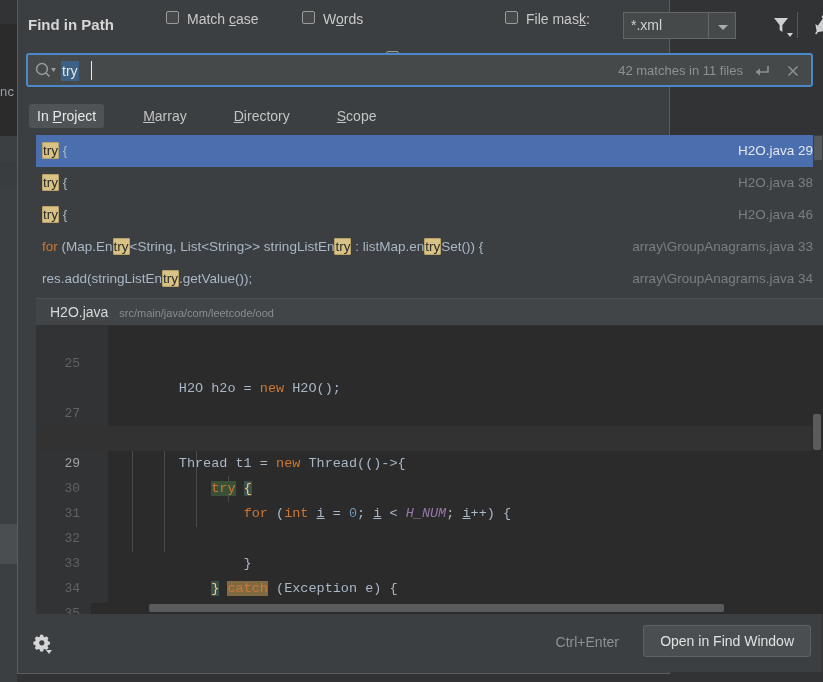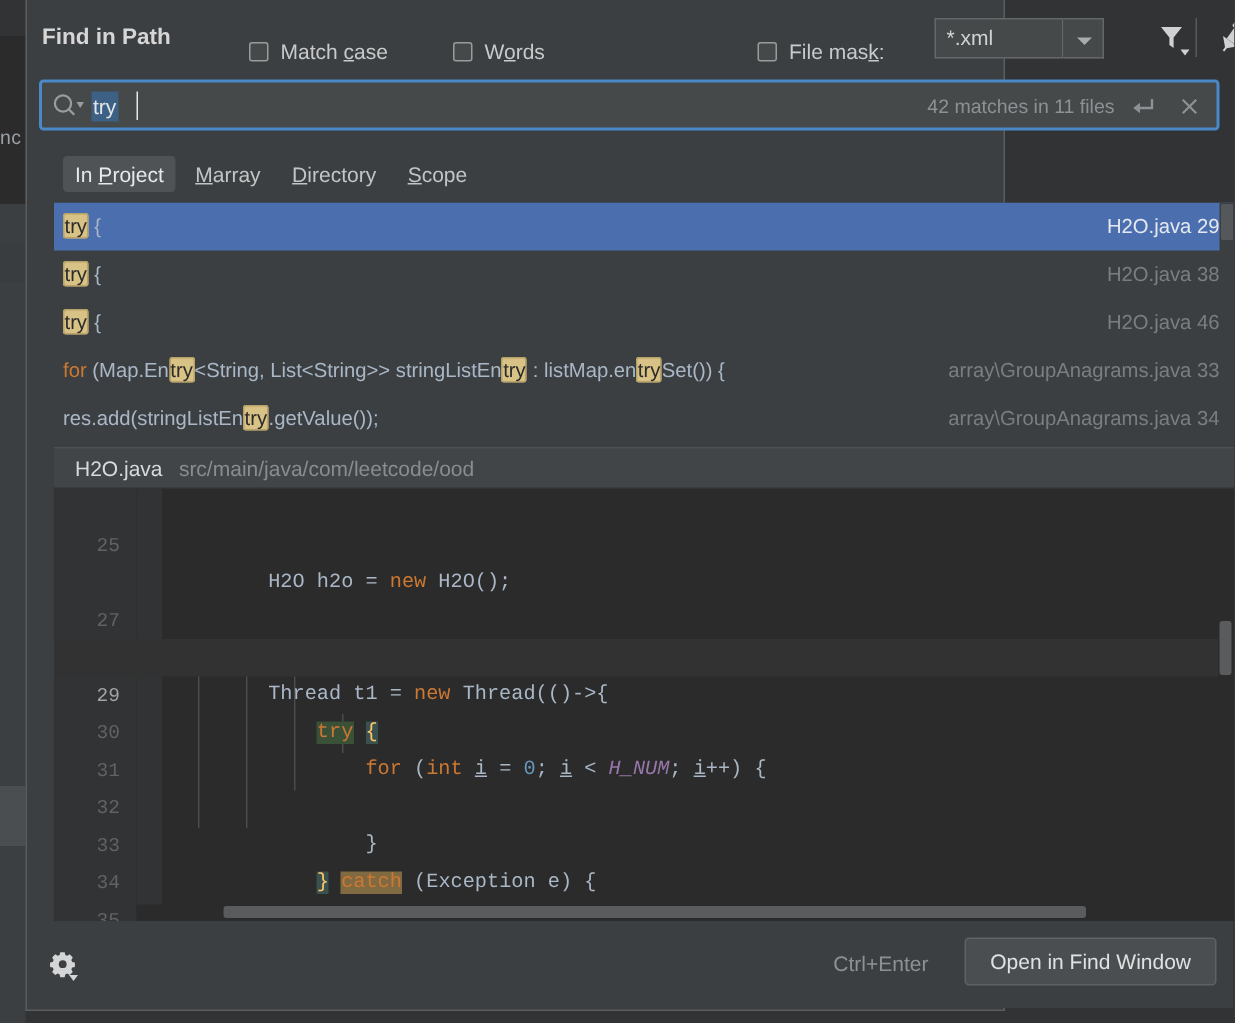--- a/index.html
+++ b/index.html
@@ -63,21 +63,21 @@
     width: 804px; height: 52px;
   }
   .title {
     position: absolute;
     left: 10px; top: 16px;
     font-size: 15px;
     font-weight: bold;
     color: #d6d6d6;
     white-space: nowrap;
   }
-  .chk-group { position: absolute; top: 26px; display: flex; align-items: center; }
+  .chk-group { position: absolute; top: 11px; display: flex; }
   .chkbox {
     width: 13px; height: 13px;
     border: 1px solid #9b9b9b;
     background: #45494a;
     border-radius: 2px;
     box-sizing: border-box;
     display: inline-block;
     margin-right: 8px;
   }
   .chk-label {
@@ -159,21 +159,21 @@
     position: absolute;
     right: 68px; top: 8px;
     font-size: 13px;
     color: #8e9194;
     white-space: nowrap;
   }
   .enter-ic { position:absolute; right:40px; top:8px; width:18px; height:16px; }
   .close-ic { position:absolute; right:10px; top:8px; width:16px; height:16px; }
 
   
-  .tabs { position: absolute; left: 24px; top: 104px; display: flex; align-items: center; }
+  .tabs { position: absolute; left: 11px; top: 104px; display: flex; align-items: center; gap: 26px; }
   .tab {
     font-size: 14px;
     color: #c2c4c5;
     padding: 4px 8px;
     margin-right: 5px;
     border-radius: 3px;
     white-space: nowrap;
   }
   .tab.active { background: #4f5355; color: #e6e8e9; }
 
@@ -225,21 +225,21 @@
     width: 787px; height: 28px;
     background: #414547;
     border-top: 1px solid #4e5153;
     border-bottom: 1px solid #303233;
     box-sizing: border-box;
     line-height: 26px;
     font-size: 14px;
     white-space: nowrap;
   }
   .file-name { color: #d7d9da; margin-left: 14px; }
-  .file-path { color: #8a8d8f; margin-left: 7px; font-size: 14px; }
+  .file-path { color: #8a8d8f; margin-left: 7px; font-size: 11px; }
 
   
   .code {
     position: absolute;
     left: 18px; top: 326px;
     width: 787px; height: 288px;
     background: #2b2b2b;
     overflow: hidden;
     font-family: "Liberation Mono", "DejaVu Sans Mono", monospace;
     font-size: 13.5px;

